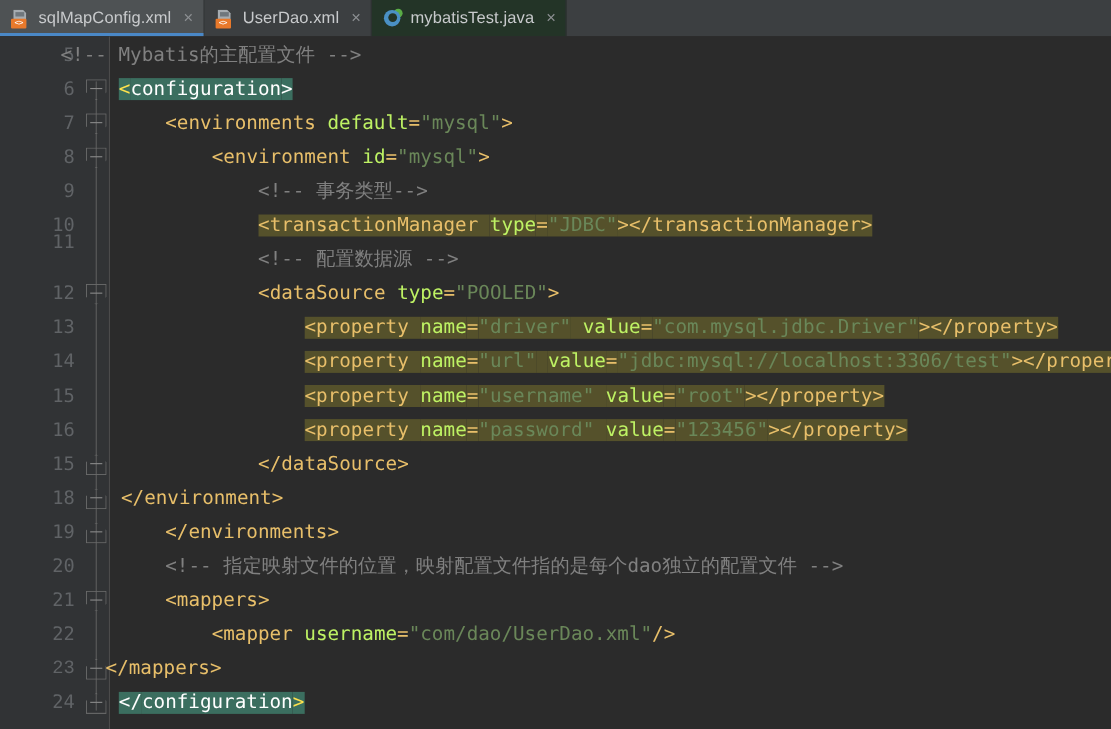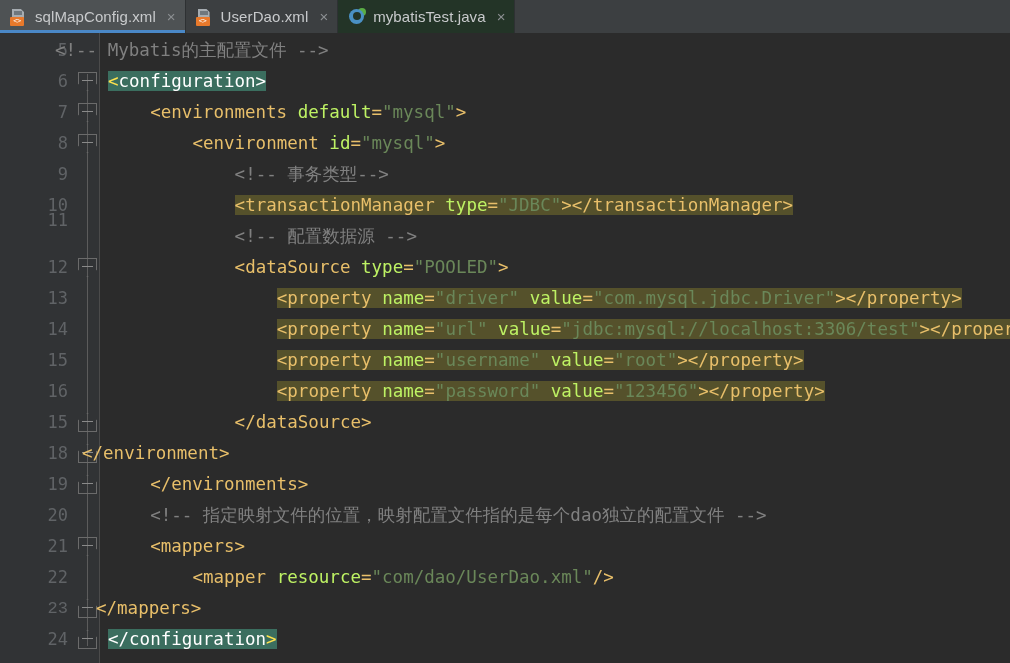--- a/index.html
+++ b/index.html
@@ -213,23 +213,23 @@
         <div class="ln" style="top: 95px; padding-left: 192.4px;"><span class="seg c-tag">&lt;environment </span><span class="seg c-atn">id</span><span class="seg c-tag">=</span><span class="seg c-atv">"mysql"</span><span class="seg c-tag">&gt;</span></div>
         <div class="ln" style="top: 126px; padding-left: 234.6px;"><span class="seg c-cmt">&lt;!-- 事务类型--&gt;</span></div>
         <div class="ln" style="top: 157px; padding-left: 234.6px;"><span class="seg c-tag hl-sel">&lt;transactionManager </span><span class="seg c-atn hl-sel">type</span><span class="seg c-tag hl-sel">=</span><span class="seg c-atv hl-sel">"JDBC"</span><span class="seg c-tag hl-sel">&gt;&lt;/transactionManager&gt;</span></div>
         <div class="ln" style="top: 188px; padding-left: 234.6px;"><span class="seg c-cmt">&lt;!-- 配置数据源 --&gt;</span></div>
         <div class="ln" style="top: 219px; padding-left: 234.6px;"><span class="seg c-tag">&lt;dataSource </span><span class="seg c-atn">type</span><span class="seg c-tag">=</span><span class="seg c-atv">"POOLED"</span><span class="seg c-tag">&gt;</span></div>
         <div class="ln" style="top: 250px; padding-left: 276.8px;"><span class="seg c-tag hl-sel">&lt;property </span><span class="seg c-atn hl-sel">name</span><span class="seg c-tag hl-sel">=</span><span class="seg c-atv hl-sel">"driver"</span><span class="seg c-tag hl-sel"> </span><span class="seg c-atn hl-sel">value</span><span class="seg c-tag hl-sel">=</span><span class="seg c-atv hl-sel">"com.mysql.jdbc.Driver"</span><span class="seg c-tag hl-sel">&gt;&lt;/property&gt;</span></div>
         <div class="ln" style="top: 281px; padding-left: 276.8px;"><span class="seg c-tag hl-sel">&lt;property </span><span class="seg c-atn hl-sel">name</span><span class="seg c-tag hl-sel">=</span><span class="seg c-atv hl-sel">"url"</span><span class="seg c-tag hl-sel"> </span><span class="seg c-atn hl-sel">value</span><span class="seg c-tag hl-sel">=</span><span class="seg c-atv hl-sel">"jdbc:mysql://localhost:3306/test"</span><span class="seg c-tag hl-sel">&gt;&lt;/property&gt;</span></div>
         <div class="ln" style="top: 312px; padding-left: 276.8px;"><span class="seg c-tag hl-sel">&lt;property </span><span class="seg c-atn hl-sel">name</span><span class="seg c-tag hl-sel">=</span><span class="seg c-atv hl-sel">"username"</span><span class="seg c-tag hl-sel"> </span><span class="seg c-atn hl-sel">value</span><span class="seg c-tag hl-sel">=</span><span class="seg c-atv hl-sel">"root"</span><span class="seg c-tag hl-sel">&gt;&lt;/property&gt;</span></div>
         <div class="ln" style="top: 343px; padding-left: 276.8px;"><span class="seg c-tag hl-sel">&lt;property </span><span class="seg c-atn hl-sel">name</span><span class="seg c-tag hl-sel">=</span><span class="seg c-atv hl-sel">"password"</span><span class="seg c-tag hl-sel"> </span><span class="seg c-atn hl-sel">value</span><span class="seg c-tag hl-sel">=</span><span class="seg c-atv hl-sel">"123456"</span><span class="seg c-tag hl-sel">&gt;&lt;/property&gt;</span></div>
         <div class="ln" style="top: 374px; padding-left: 234.6px;"><span class="seg c-tag">&lt;/dataSource&gt;</span></div>
-        <div class="ln" style="top: 405px; padding-left: 82px;"><span class="seg c-tag">&lt;/environment&gt;</span></div>
+        <div class="ln" style="top: 405px; padding-left: 110px;"><span class="seg c-tag">&lt;/environment&gt;</span></div>
         <div class="ln" style="top: 436px; padding-left: 150.2px;"><span class="seg c-tag">&lt;/environments&gt;</span></div>
         <div class="ln" style="top: 467px; padding-left: 150.2px;"><span class="seg c-cmt">&lt;!-- 指定映射文件的位置，映射配置文件指的是每个dao独立的配置文件 --&gt;</span></div>
         <div class="ln" style="top: 498px; padding-left: 150.2px;"><span class="seg c-tag">&lt;mappers&gt;</span></div>
-        <div class="ln" style="top: 529px; padding-left: 192.4px;"><span class="seg c-tag">&lt;mapper </span><span class="seg c-atn">resource</span><span class="seg c-tag">=</span><span class="seg c-atv">"com/dao/UserDao.xml"</span><span class="seg c-tag">/&gt;</span></div>
+        <div class="ln" style="top: 529px; padding-left: 192.4px;"><span class="seg c-tag">&lt;mapper </span><span class="seg c-atn">username</span><span class="seg c-tag">=</span><span class="seg c-atv">"com/dao/UserDao.xml"</span><span class="seg c-tag">/&gt;</span></div>
         <div class="ln" style="top: 560px; padding-left: 73px; margin-left: 23px;"><span class="seg c-tag">&lt;/mappers&gt;</span></div>
         <div class="ln" style="top: 591px; padding-left: 108px;"><span class="seg c-mt-tx hl-match">&lt;/</span><span class="seg c-mt-tx hl-match">configuration</span><span class="seg c-mt-br hl-match">&gt;</span></div>
       </div>
   </div>
 
 </div>
 
 </body></html>

